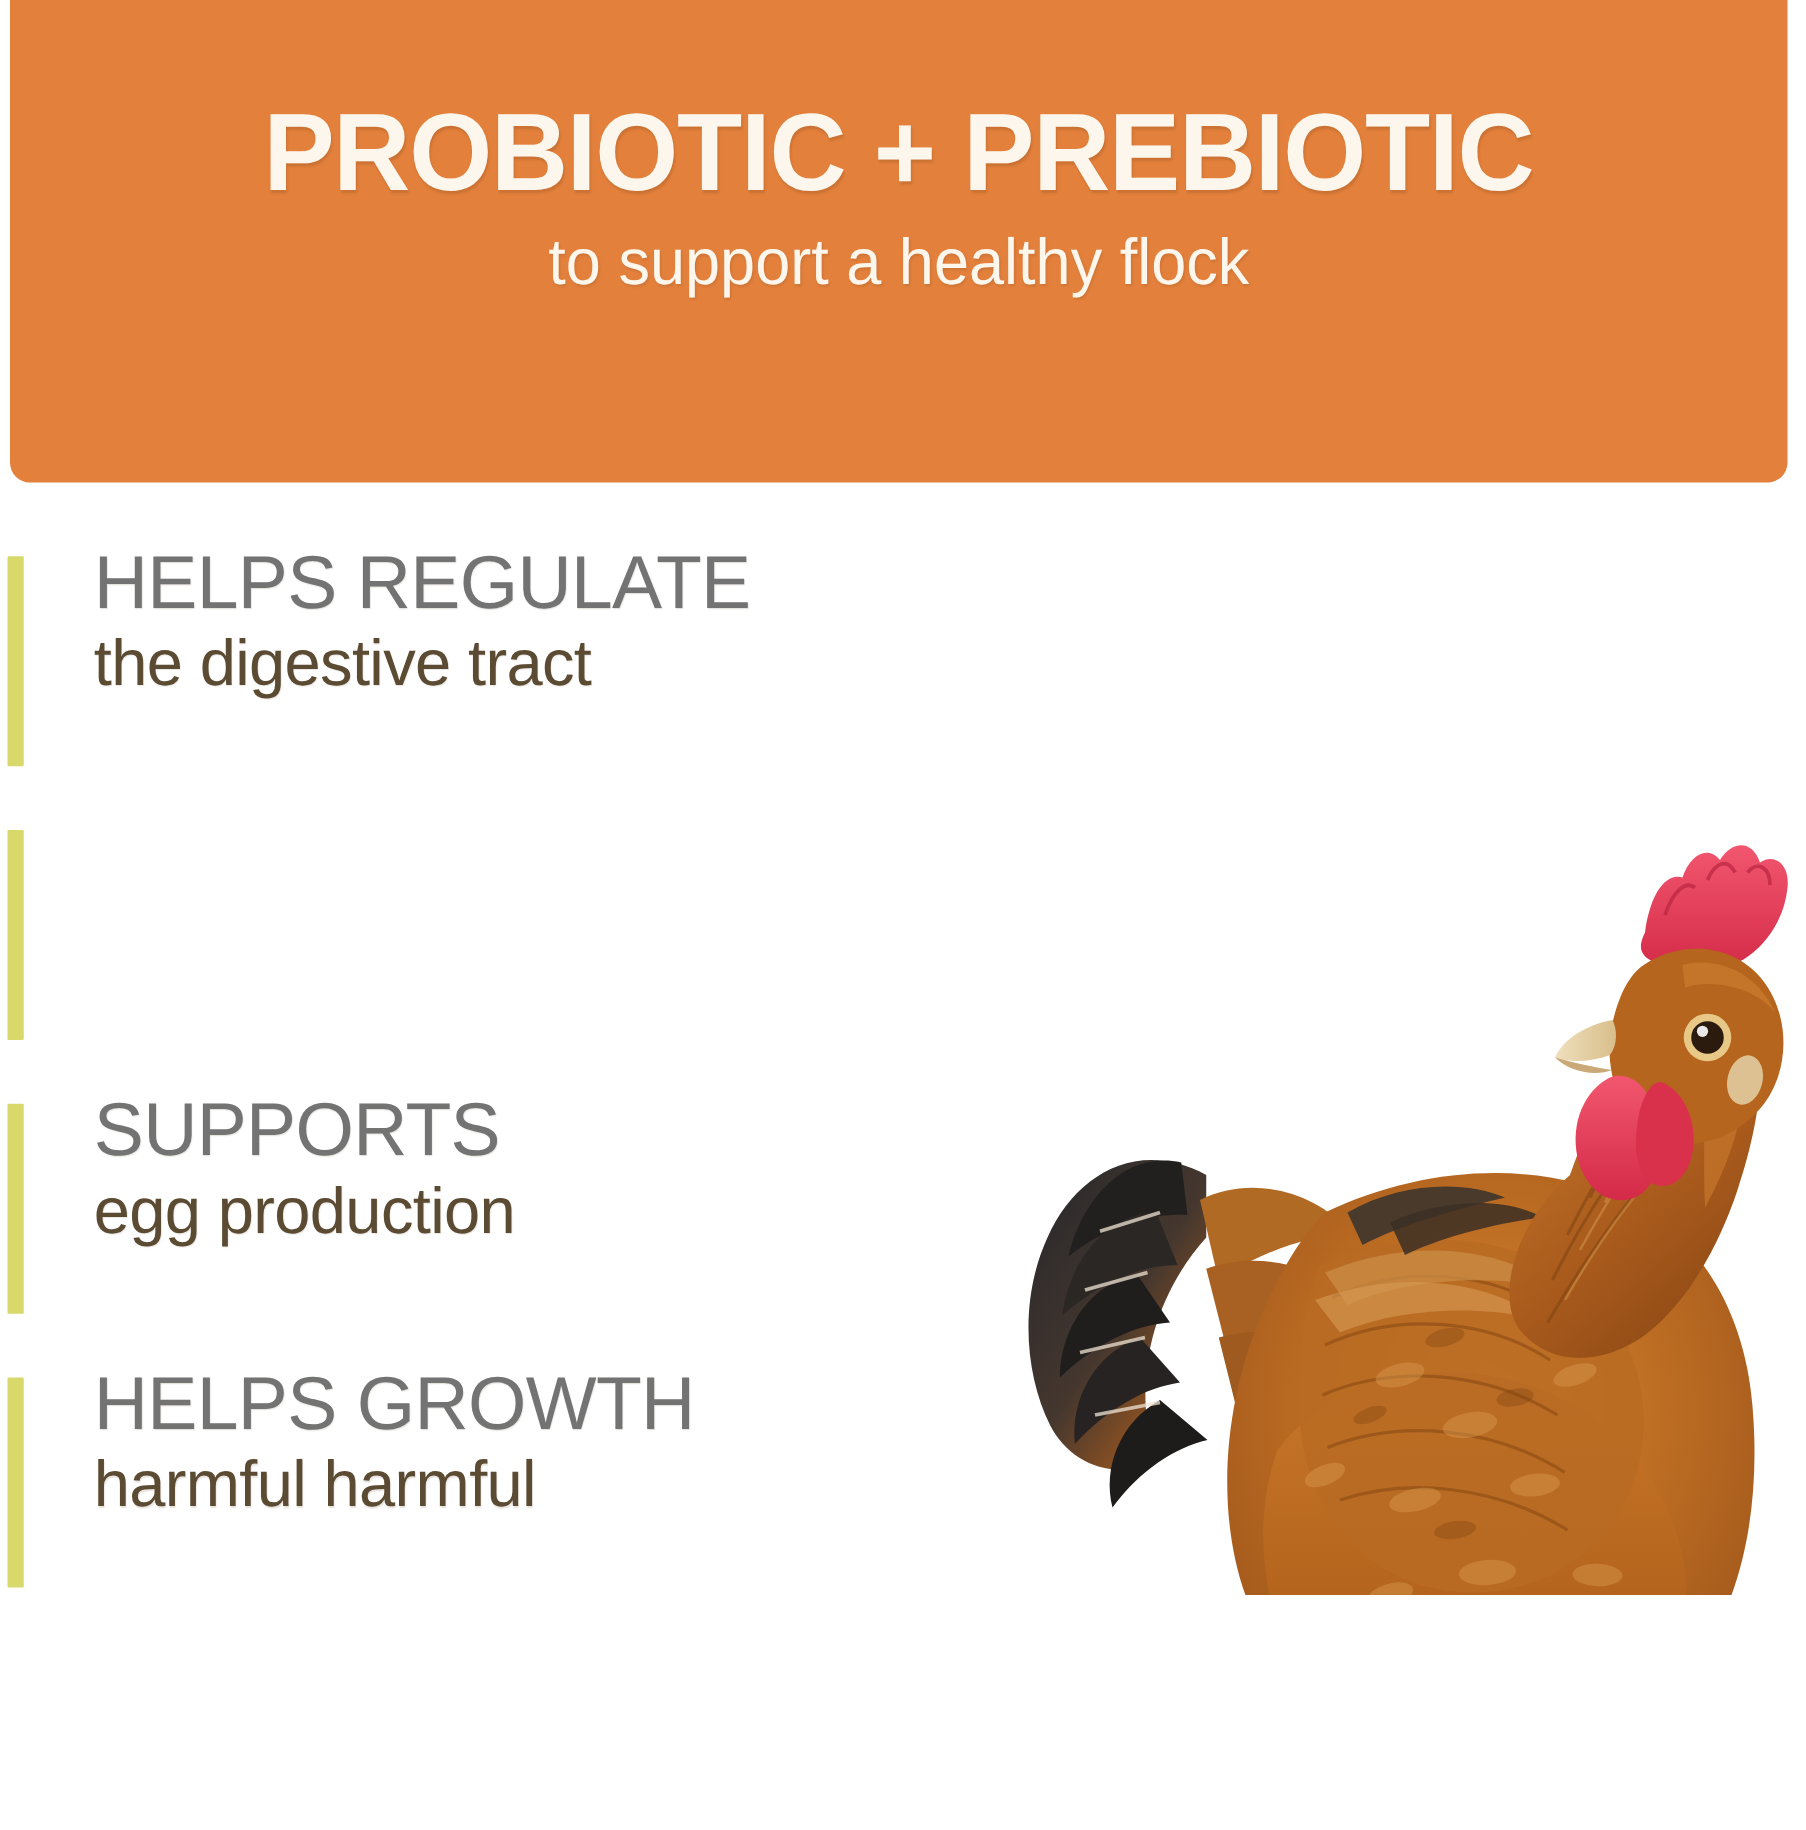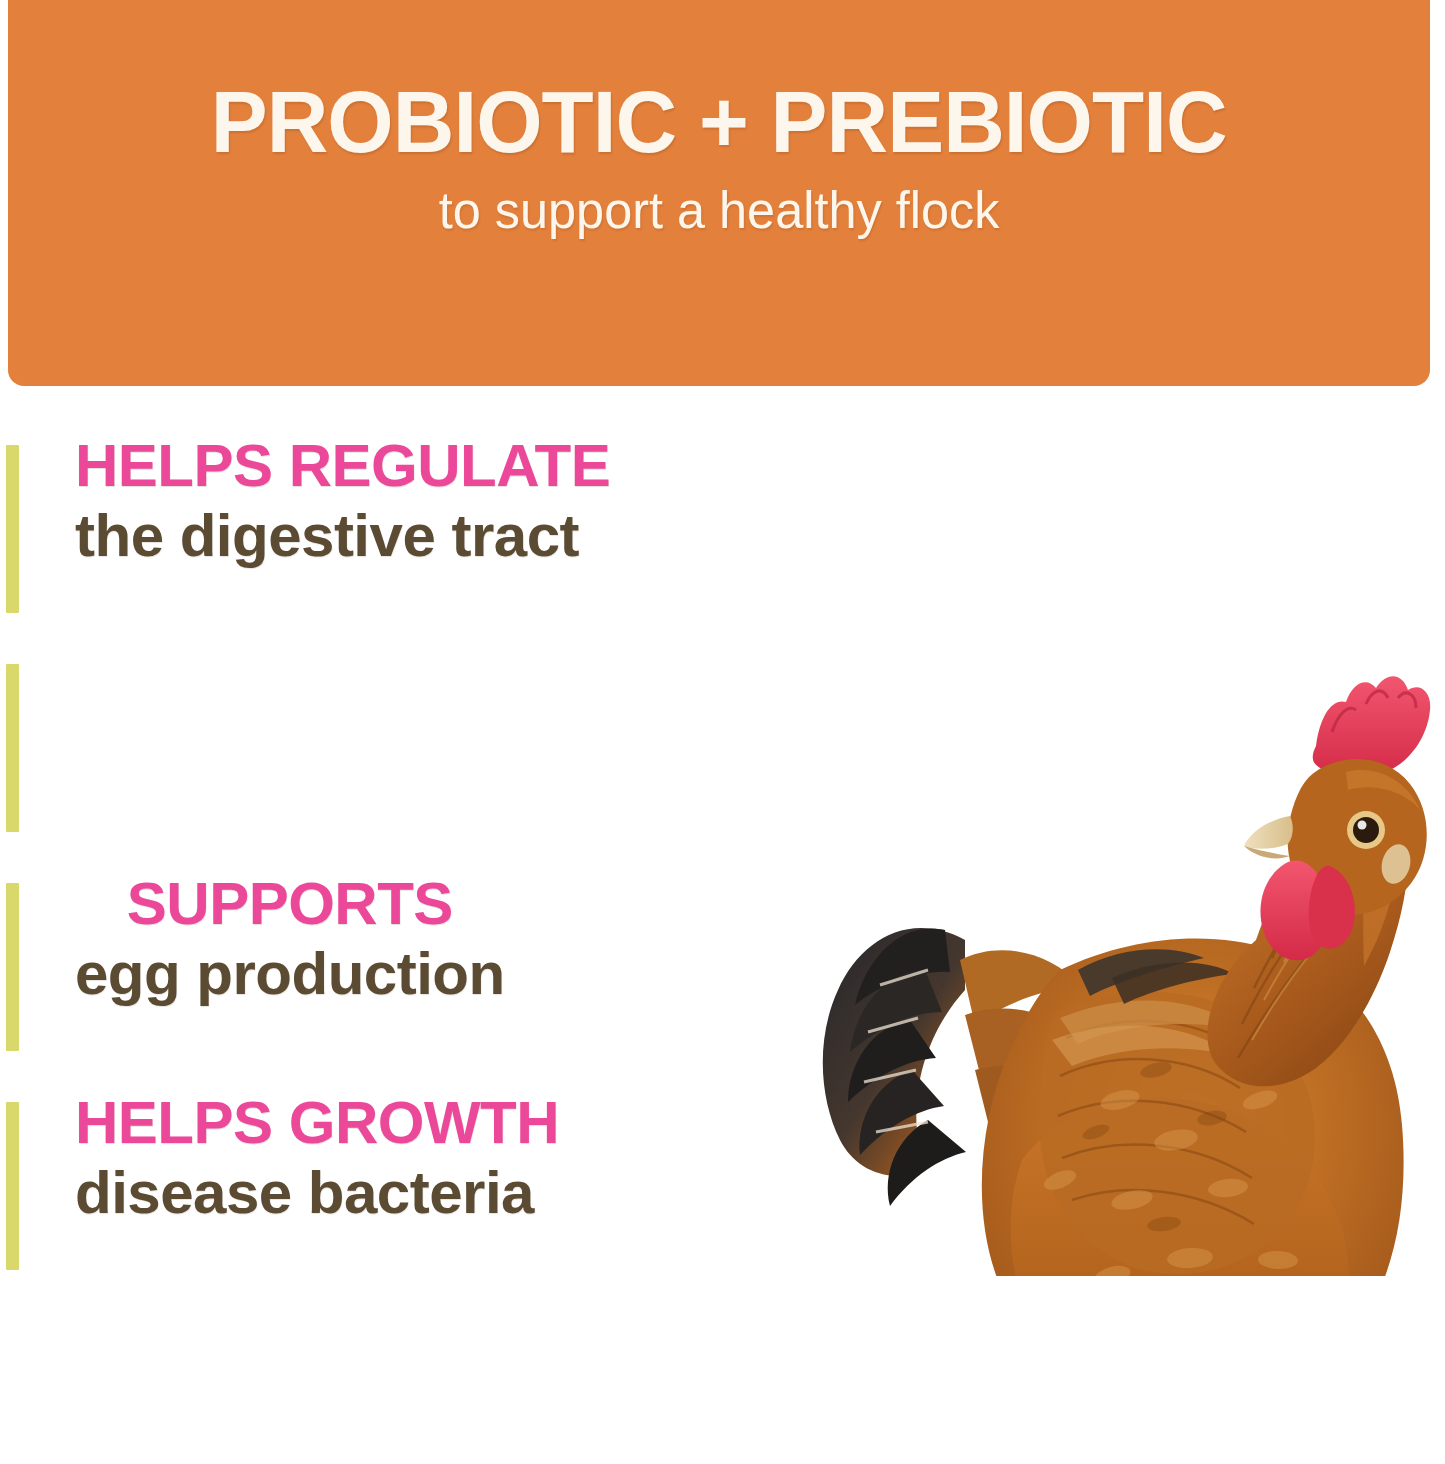--- a/index.html
+++ b/index.html
@@ -78,35 +78,34 @@
     margin-left: 6px;
     margin-top: 15px;
     background: #D9D86A;
     border-radius: 1px;
   }
   .benefit-text {
     margin-left: 56px;
     padding-top: 4px;
   }
   .benefit-headline {
-    color: #ec4899;
+    color: #737373;
     font-family: "Liberation Sans", sans-serif;
-    font-weight: bold;
+    font-weight: normal;
     font-size: 60px;
     line-height: 1.05;
     letter-spacing: -0.5px;
     white-space: nowrap;
     text-shadow: 0.5px 1px 1px rgba(90,70,40,0.18);
-    text-align: center;
   }
   .benefit-sub {
     color: #5C4B33;
     font-family: "Liberation Sans", sans-serif;
-    font-weight: bold;
-    font-size: 60px;
+    font-weight: normal;
+    font-size: 52px;
     line-height: 1.18;
     letter-spacing: -0.5px;
     white-space: nowrap;
     margin-top: 4px;
     text-shadow: 0.5px 1px 1px rgba(90,70,40,0.15);
   }
 
   
   #chicken-photo {
     position: absolute;
@@ -158,21 +157,21 @@
       <div class="benefit-text">
         <div class="benefit-headline">SUPPORTS</div>
         <div class="benefit-sub">egg production</div>
       </div>
     </div>
 
     <div class="benefit-row">
       <div class="benefit-bar" style="background: rgb(217, 216, 106);"></div>
       <div class="benefit-text">
         <div class="benefit-headline">HELPS GROWTH</div>
-        <div class="benefit-sub">disease bacteria</div>
+        <div class="benefit-sub">harmful harmful</div>
       </div>
     </div>
 
   </div>
 
   <div id="chicken-photo">
     <svg width="685" height="824" viewBox="0 0 685 824" xmlns="http://www.w3.org/2000/svg">
       <defs>
         <radialGradient id="bodyGrad" cx="50%" cy="40%" r="70%">
           <stop offset="0%" stop-color="#D98A33"></stop>

